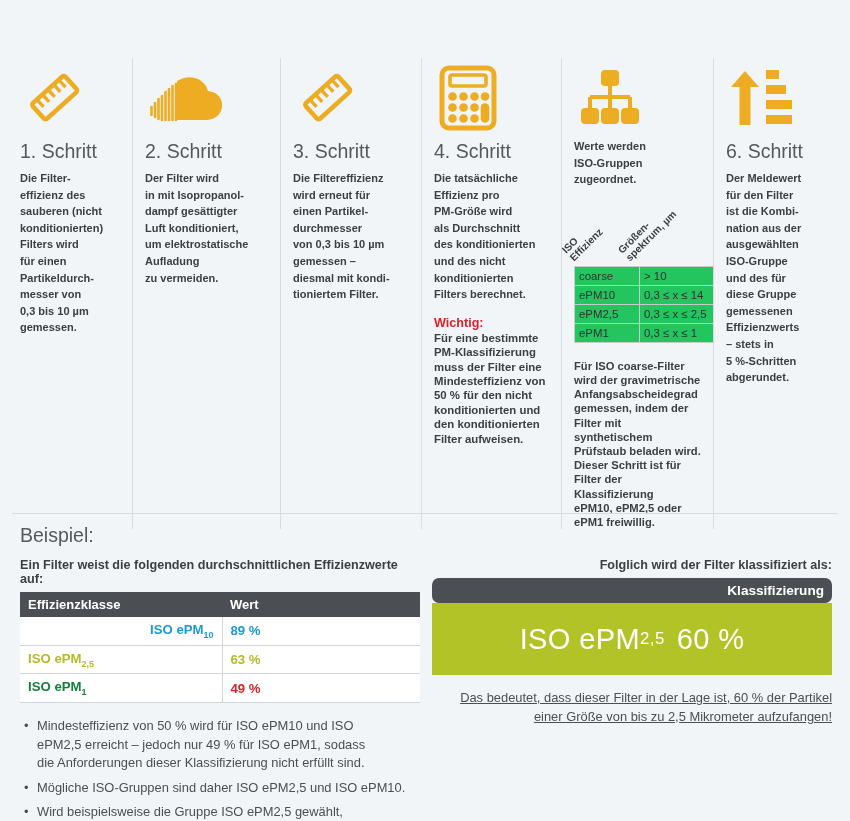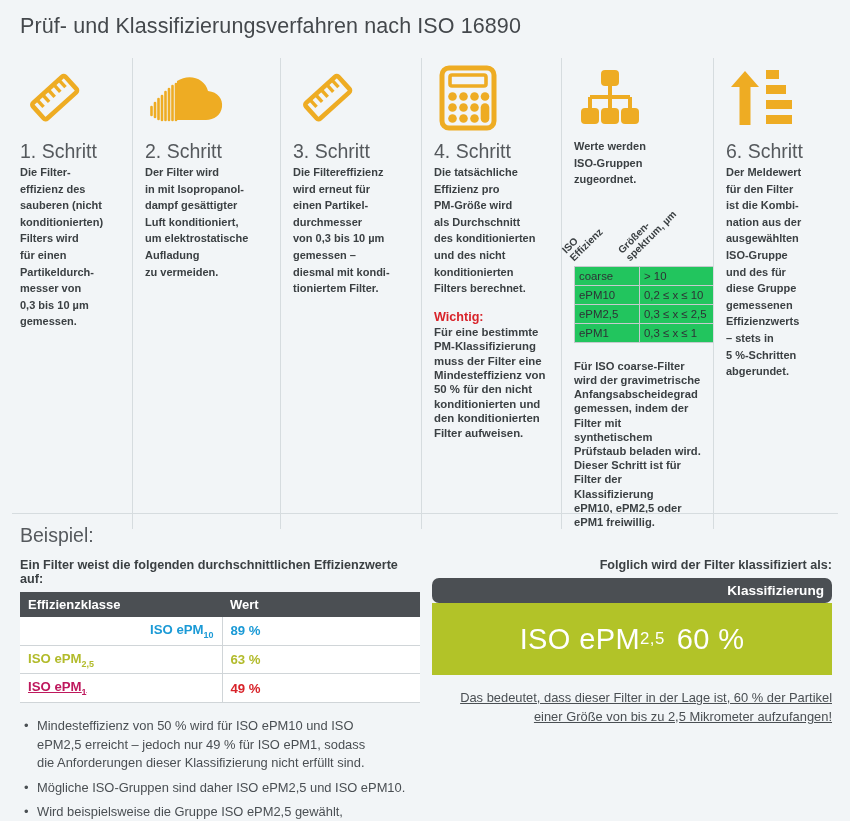--- a/index.html
+++ b/index.html
@@ -61,21 +61,21 @@
     display: flex;
     align-items: center;
     justify-content: flex-start;
     padding-left: 2px;
   }
   .step-title {
     font-size: 19.5px;
     font-weight: 400;
     color: #55595d;
     margin-top: 2px;
-    margin-bottom: 1px;
+    margin-bottom: 7px;
     white-space: nowrap;
   }
   .step-body {
     font-size: 11px;
     font-weight: bold;
     line-height: 16.6px;
     color: #3b4043;
     white-space: pre-line;
   }
   .note-head {
@@ -253,21 +253,20 @@
     white-space: pre-line;
     text-decoration: underline;
   }
   .icon-svg { display: block; }
 </style>
 </head>
 <body>
 
 <div class="page">
 
-  <div class="main-title">Prüf- und Klassifizierungsverfahren nach ISO 16890</div>
 
   <div class="steps">
 
     <div class="step w1">
       <div class="step-icon">
         <svg class="icon-svg" width="66" height="66" viewBox="0 0 66 66">
           <g transform="rotate(-42 33 33)">
             <rect x="11" y="22" width="44" height="21" rx="2.5" ry="2.5" fill="none" stroke="#eeac23" stroke-width="4.6"></rect>
             <line x1="18.5" y1="22" x2="18.5" y2="32" stroke="#eeac23" stroke-width="3.4"></line>
             <line x1="26" y1="22" x2="26" y2="32" stroke="#eeac23" stroke-width="3.4"></line>
@@ -410,21 +409,21 @@
 spektrum, µm</div>
         </div>
         <table class="iso">
           <tbody>
             <tr>
               <td class="c1">coarse</td>
               <td>&gt; 10</td>
             </tr>
             <tr>
               <td class="c1">ePM10</td>
-              <td>0,2 ≤ x ≤ 10</td>
+              <td>0,3 ≤ x ≤ 14</td>
             </tr>
             <tr>
               <td class="c1">ePM2,5</td>
               <td>0,3 ≤ x ≤ 2,5</td>
             </tr>
             <tr>
               <td class="c1">ePM1</td>
               <td>0,3 ≤ x ≤ 1</td>
             </tr>
           </tbody>
@@ -491,21 +490,21 @@
           </td>
           <td class="c2" style="color: rgb(27, 154, 214);">89 %</td>
         </tr>
         <tr>
           <td class="c1" style="color: rgb(178, 187, 43);">
             <span class="lblmain">ISO ePM</span><sub>2,5</sub>
           </td>
           <td class="c2" style="color: rgb(178, 187, 43);">63 %</td>
         </tr>
         <tr>
-          <td class="c1" style="color: #be185d; text-decoration: underline;">
+          <td class="c1" style="color: #15803d;">
             <span class="lblmain">ISO ePM</span><sub>1</sub>
           </td>
           <td class="c2" style="color: rgb(216, 35, 42);">49 %</td>
         </tr>
       </tbody>
     </table>
 
     <ul class="bullets">
       <li>Mindesteffizienz von 50 % wird für ISO ePM10 und ISO
 ePM2,5 erreicht – jedoch nur 49 % für ISO ePM1, sodass

